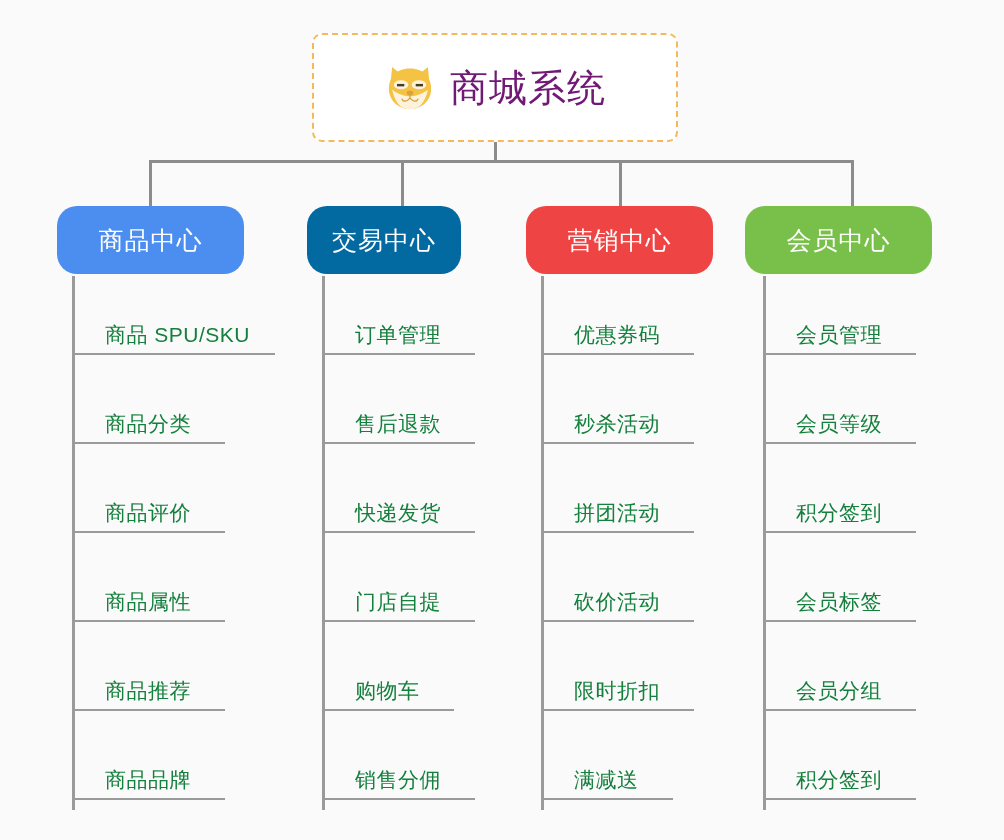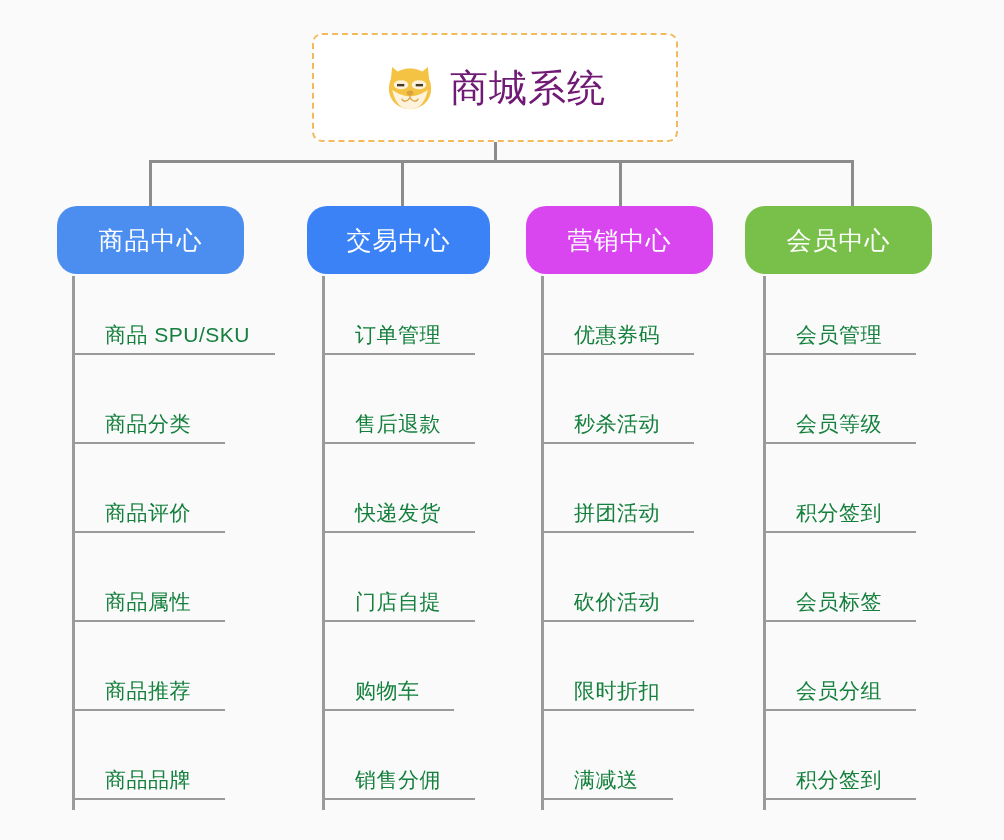--- a/index.html
+++ b/index.html
@@ -142,24 +142,24 @@
   <div class="line-v" style="left: 494px; top: 142px; height: 20px; background: rgb(140, 140, 140);"></div>
   <div class="line-h" style="left: 149px; top: 160px; width: 704px; background: rgb(140, 140, 140);"></div>
   <div class="line-v" style="left: 149px; top: 160px; height: 46px; background: rgb(140, 140, 140);"></div>
   <div class="line-v" style="left: 401px; top: 160px; height: 46px; background: rgb(140, 140, 140);"></div>
   <div class="line-v" style="left: 619px; top: 160px; height: 46px; background: rgb(140, 140, 140);"></div>
   <div class="line-v" style="left: 851px; top: 160px; height: 46px; background: rgb(140, 140, 140);"></div>
 
   <div class="cat-box" style="left: 57px; top: 206px; width: 187px; background: rgb(76, 142, 240);">
     <span>商品中心</span>
   </div>
-  <div class="cat-box" style="left: 307px; top: 206px; width: 183px; background: #3b82f6;">
+  <div class="cat-box" style="left: 307px; top: 206px; width: 154px; background: #0369a1;">
     <span>交易中心</span>
   </div>
-  <div class="cat-box" style="left: 526px; top: 206px; width: 187px; background: #d946ef;">
+  <div class="cat-box" style="left: 526px; top: 206px; width: 187px; background: #ef4444;">
     <span>营销中心</span>
   </div>
   <div class="cat-box" style="left: 745px; top: 206px; width: 187px; background: rgb(121, 192, 74);">
     <span>会员中心</span>
   </div>
 
   <div class="branch" style="left:72px;">
     <div class="spine" style="height:534px;"></div>
     <div class="leaf">
         <span class="leaf-label">商品 SPU/SKU</span>

